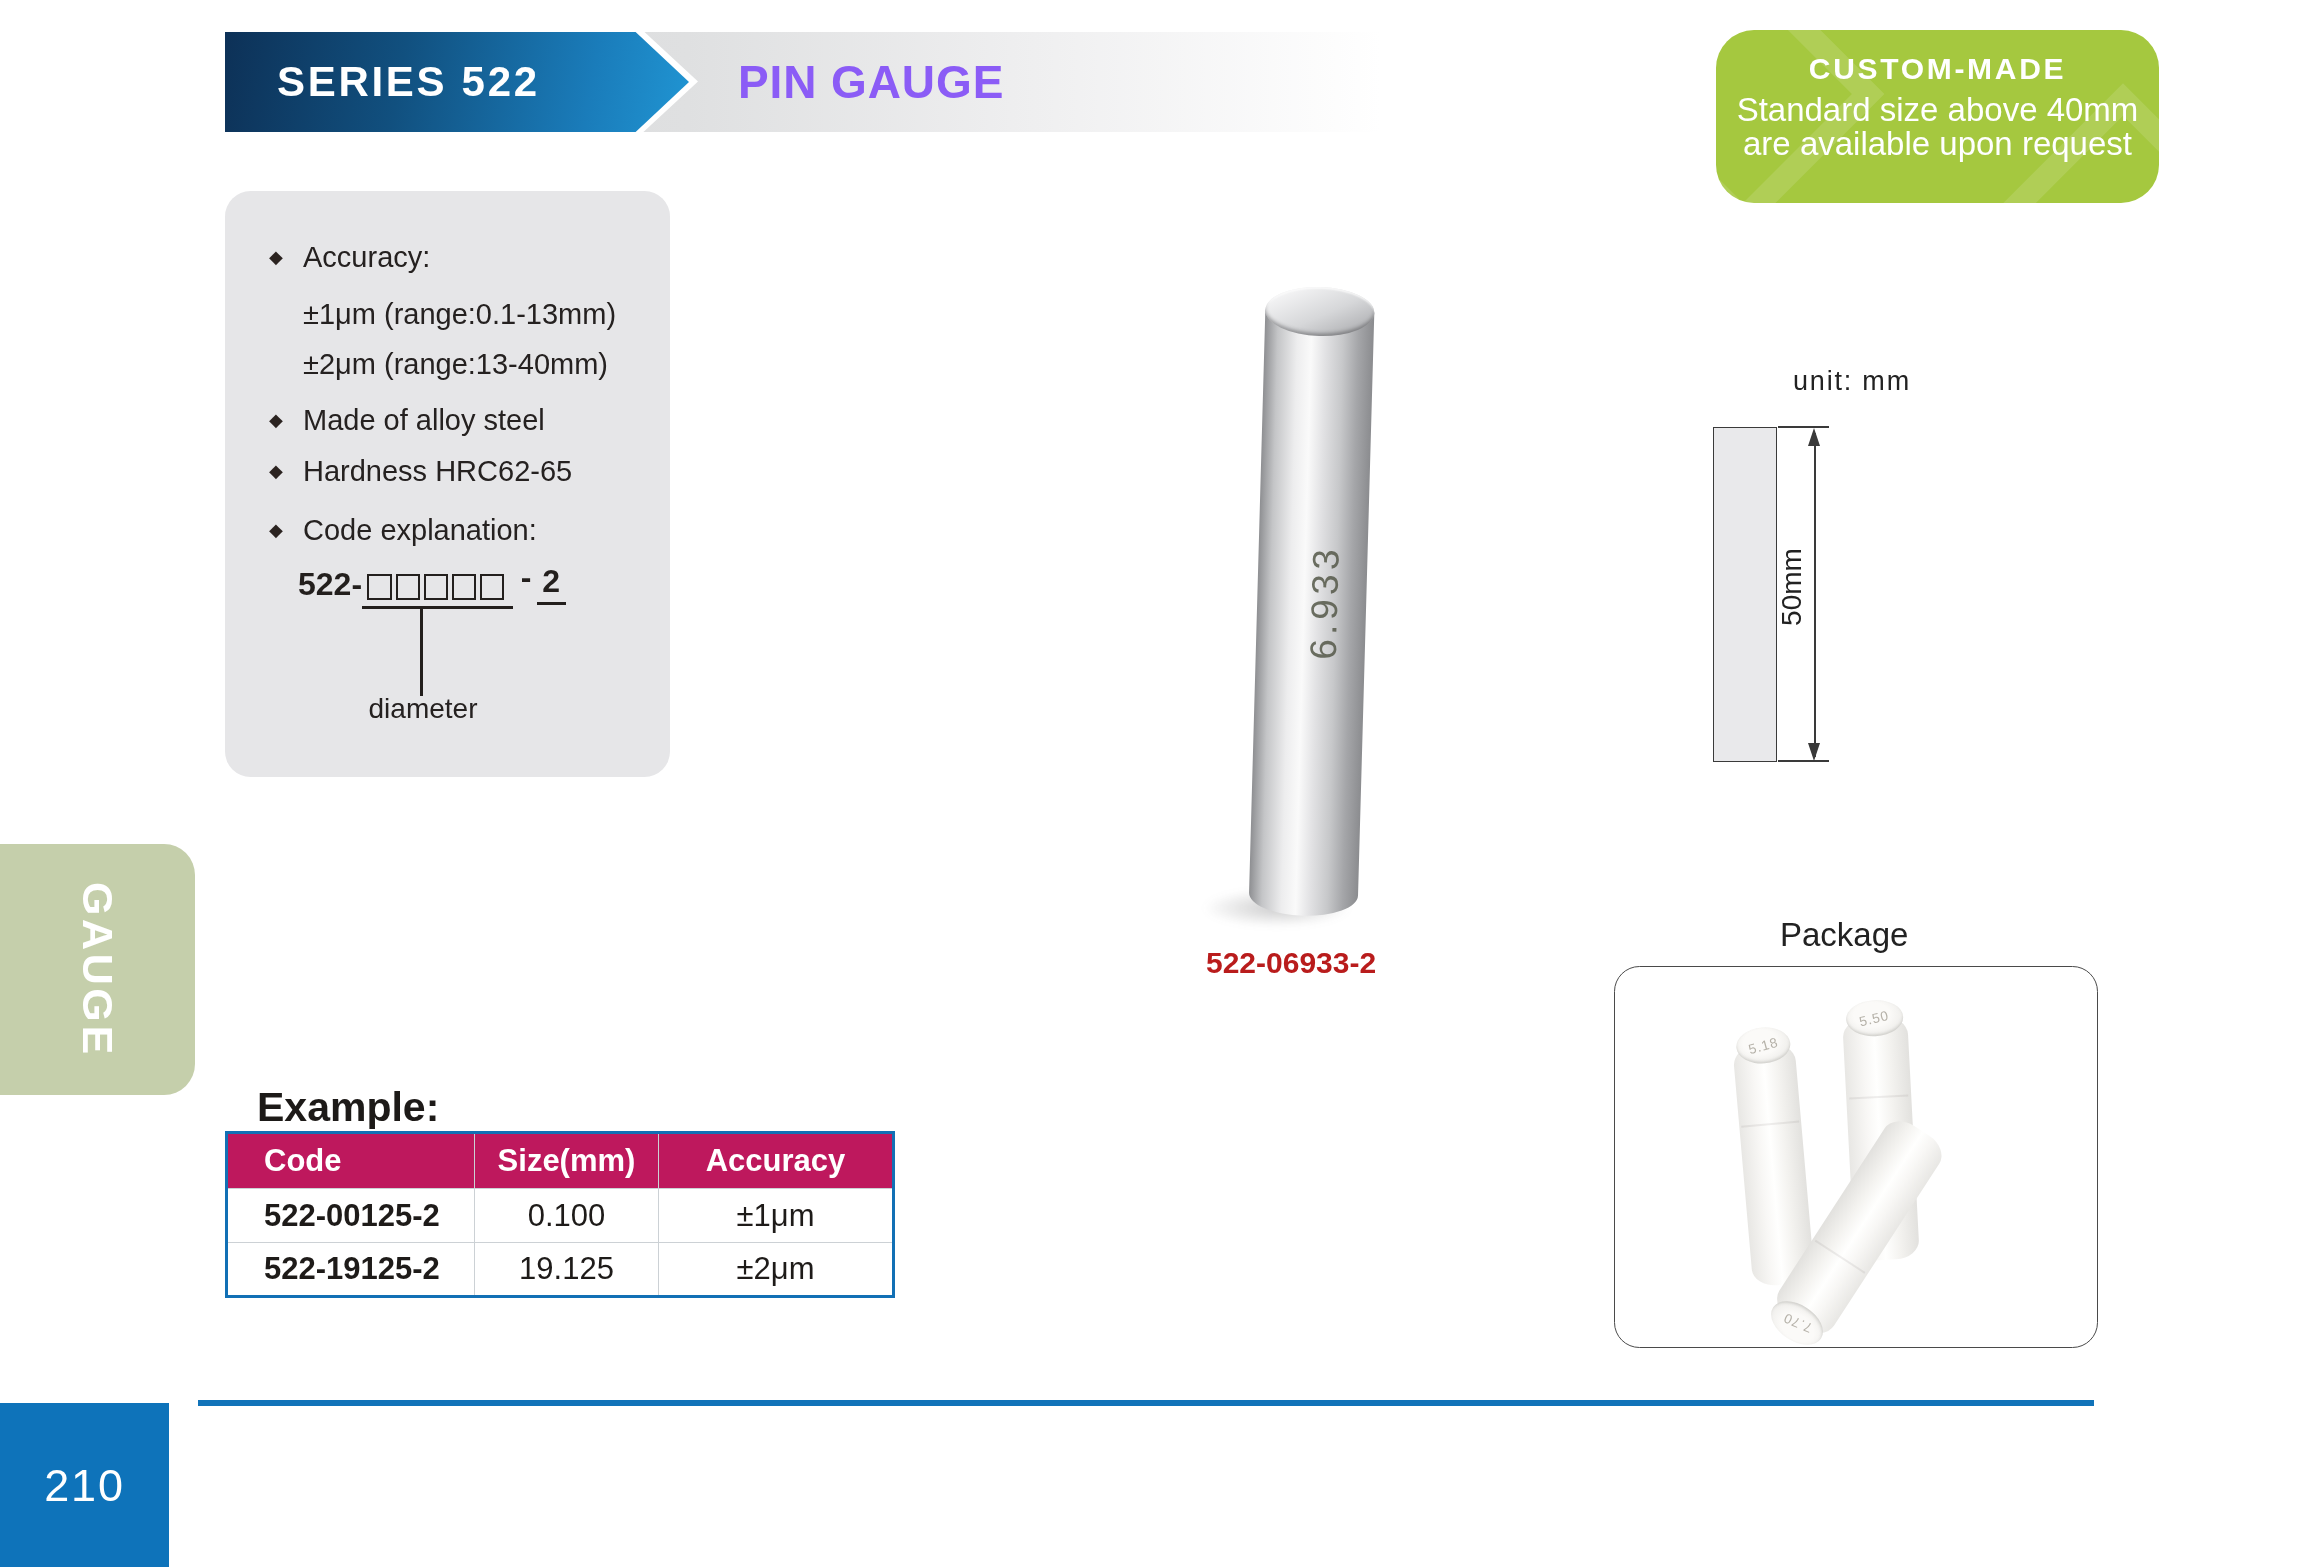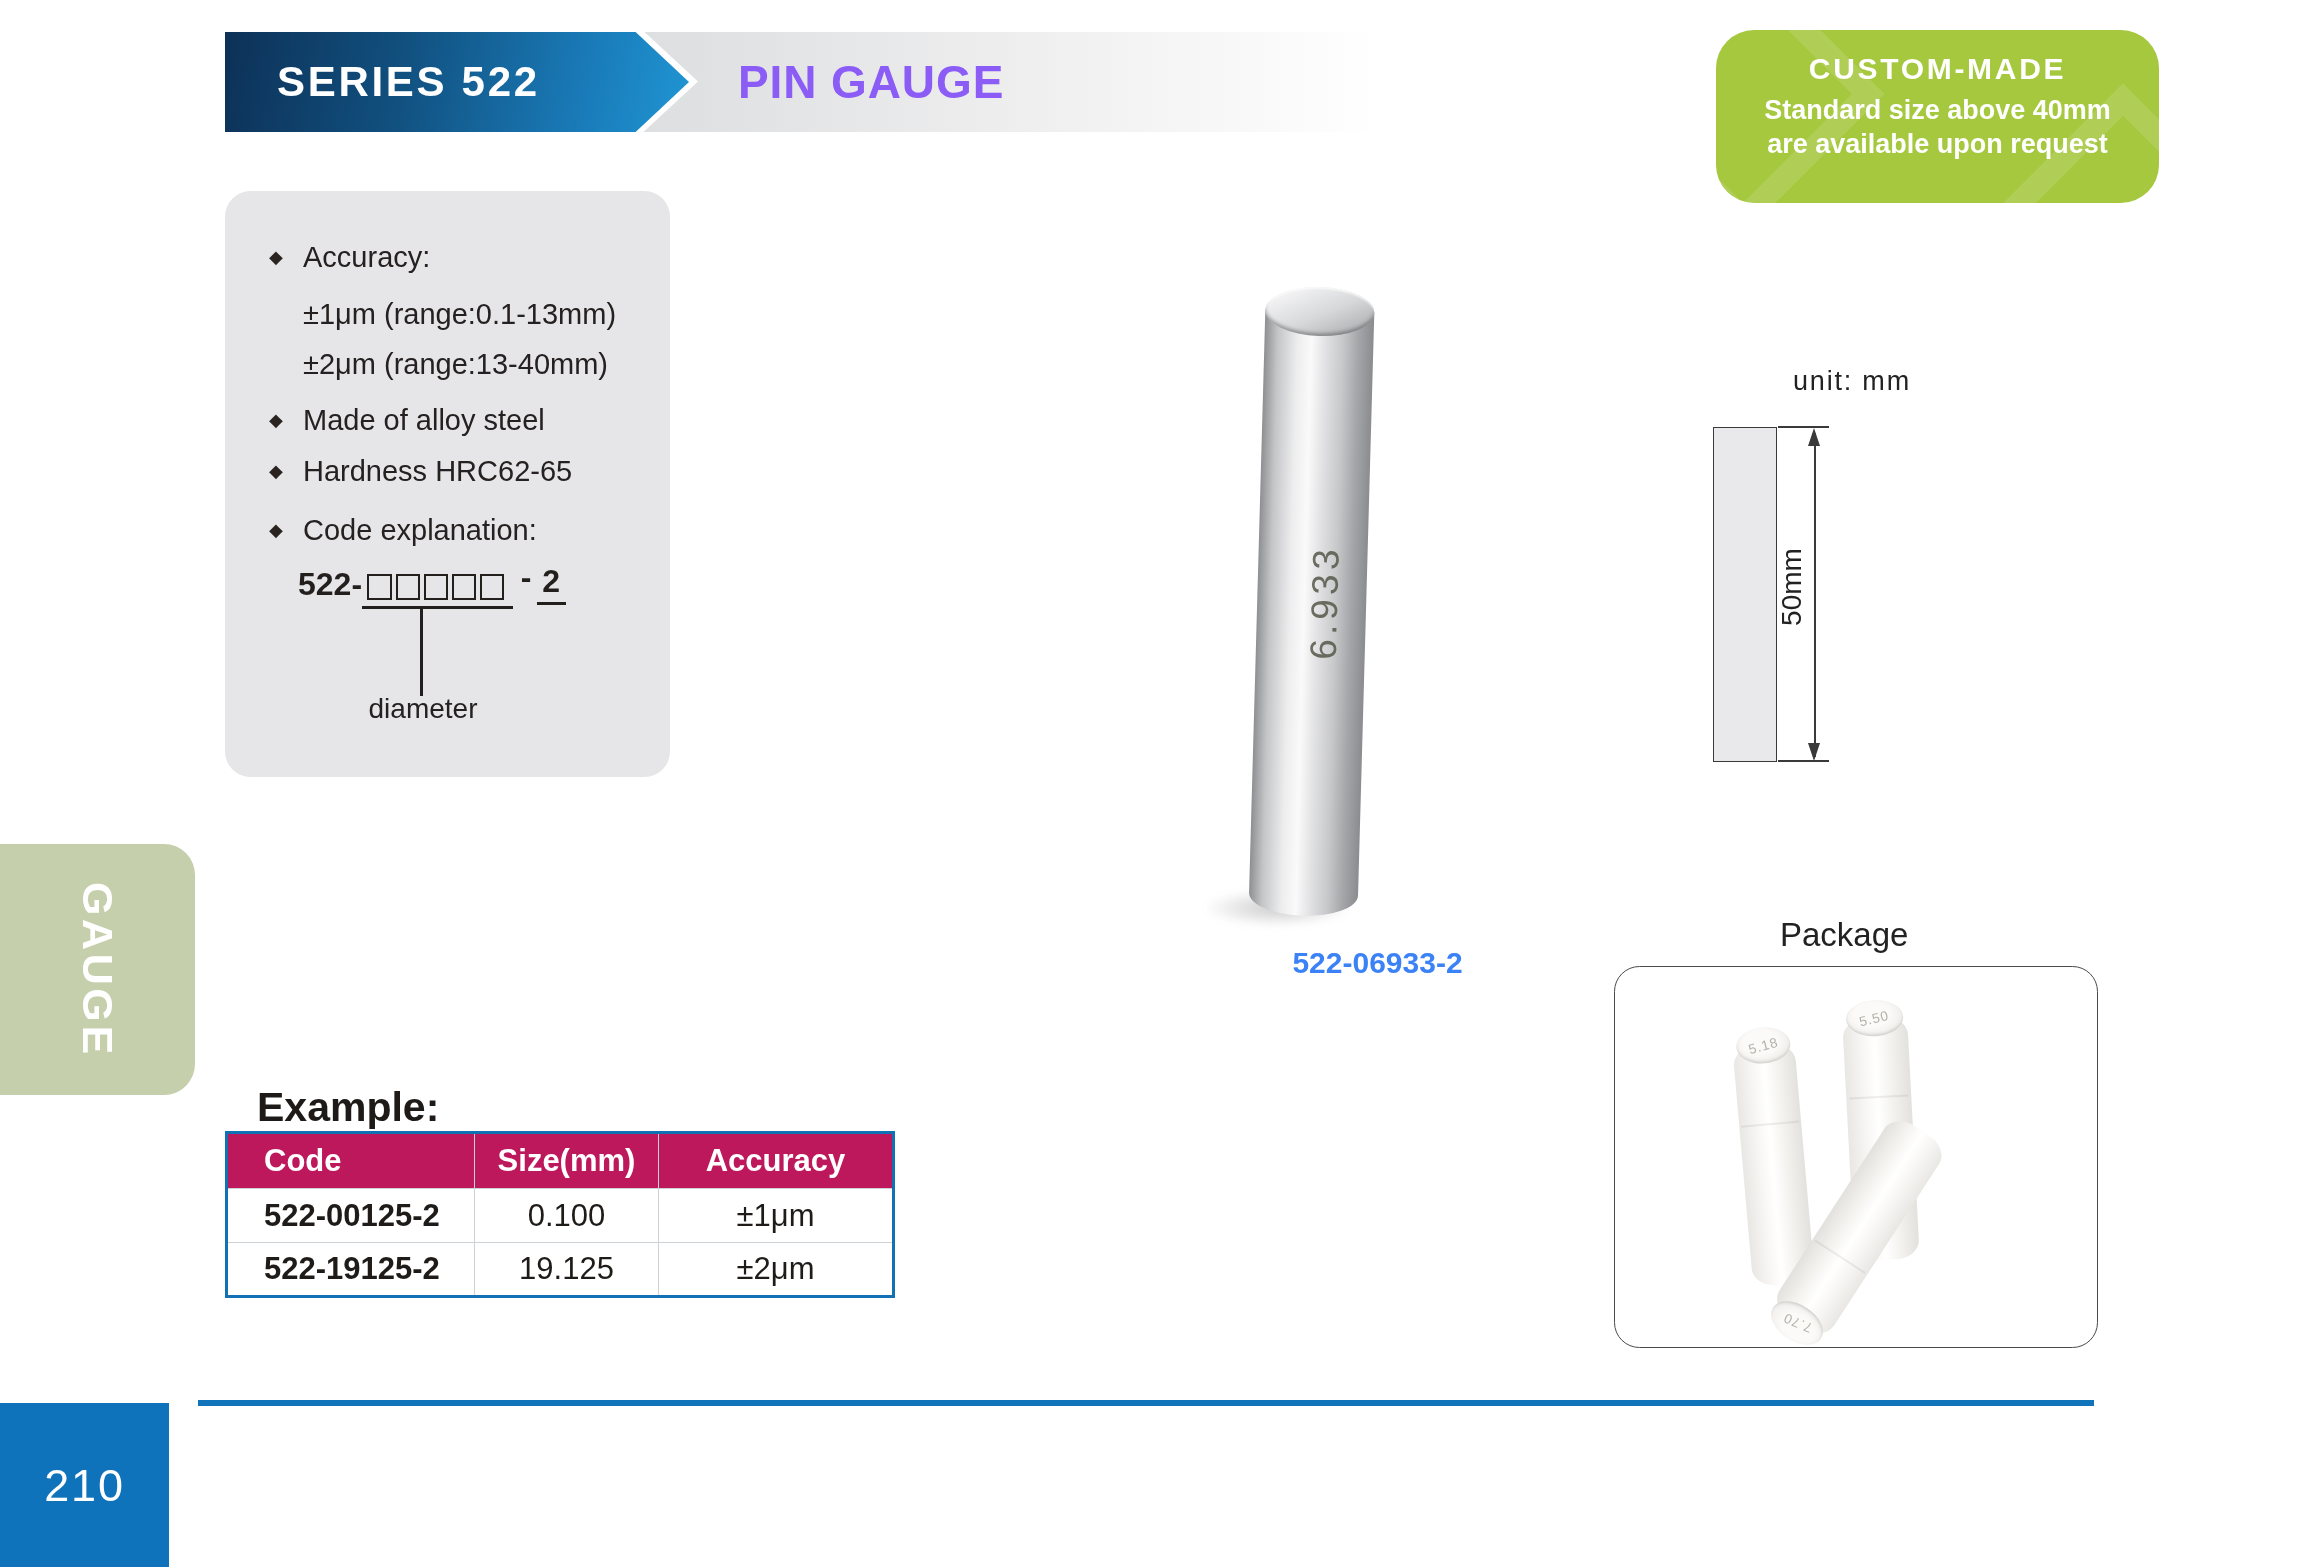--- a/index.html
+++ b/index.html
@@ -20,21 +20,21 @@
   .page-title { position:absolute; left:738px; top:32px; height:100px; display:flex; align-items:center;
     font-size:46px; font-weight:bold; color:#8b5cf6; letter-spacing:0.9px; }
 
   
   .badge { position:absolute; left:1716px; top:30px; width:443px; height:173px; border-radius:38px;
     background:#a5c83f; overflow:hidden; text-align:center; }
   .badge .wm { position:absolute; border:23.6px solid rgba(255,255,255,0.12); }
   .badge .wm1 { width:200px; height:200px; left:-73px; top:-36px; transform:rotate(45deg); }
   .badge .wm2 { width:182px; height:182px; right:-55px; bottom:-100px; transform:rotate(45deg); }
   .badge-title { margin-top:22px; font-size:30px; font-weight:bold; color:#ffffff; letter-spacing:2.7px; position:relative; }
-  .badge-sub { margin-top:7.3px; font-size:27px; line-height:34px; color:#ffffff; position:relative;font-weight:bold; }
+  .badge-sub { margin-top:7.3px; font-size:33px; line-height:34px; color:#ffffff; position:relative; }
 
   
   .info-box { position:absolute; left:225px; top:191px; width:445px; height:586px; background:#e6e6e8; border-radius:25.5px; }
   .feat { position:absolute; left:0; width:100%; height:38px; font-size:29px; color:#252120; display:flex; align-items:center; }
   .feat .diamond { position:absolute; left:44px; font-size:18px; color:#2b2320; }
   .feat .ftext { position:absolute; left:78px; white-space:nowrap; }
   .code-line { position:absolute; left:73px; top:368px; height:45px; font-size:32px; font-weight:bold; color:#231f1d; white-space:nowrap; }
   .sq-group { display:inline-block; border-bottom:3.6px solid #231f1d; padding:0 7.3px 6.4px 3.6px; line-height:0; }
   .sq { display:inline-block; width:24.5px; height:25.5px; border:2.7px solid #231f1d; margin:0 1.8px; vertical-align:middle; }
   .code-dash { display:inline-block; margin:0 5.5px 0 7.3px; vertical-align:7.3px; }
@@ -48,22 +48,22 @@
   .pin-wrap { position:absolute; left:1266px; top:287px; width:109px; height:629px; transform:rotate(1.6deg); transform-origin:50% 0; }
   .pin-body { position:absolute; left:0; top:23.6px; width:109px; height:605px;
     background:linear-gradient(90deg,#8e8f92 0%,#c4c5c7 12%,#ededee 30%,#fafafa 43%,#e2e2e4 56%,#c7c8ca 72%,#a5a6a9 86%,#8b8c8f 100%);
     border-radius:0 0 55px 55px / 0 0 22px 22px; }
   .pin-cap { position:absolute; left:0; top:0; width:109px; height:49px; border-radius:50%;
     background:linear-gradient(155deg,#f4f4f5 15%,#d6d7d9 55%,#a7a8ab 95%);
     box-shadow:inset 0 -2.7px 3.6px rgba(40,40,42,0.35), inset 0 1.8px 1.8px rgba(255,255,255,0.8); }
   .pin-engraving { position:absolute; left:50%; top:315px; width:218px; height:42px; text-align:center;
     transform:translate(-44%,-50%) rotate(-90deg); font-size:37px; font-weight:500;
     color:rgba(88,91,76,0.88); letter-spacing:4.5px; }
-  .pin-caption { position:absolute; left:1282px; top:946px; width:191px; text-align:center;
-    font-size:30px; font-weight:bold; color:#3b82f6; }
+  .pin-caption { position:absolute; left:1206px; top:946px; width:191px; 
+    font-size:30px; font-weight:bold; color:#b91c1c; }
 
   
   .unit-label { position:absolute; left:1793px; top:366px; font-size:27px; color:#222222; letter-spacing:1.8px; }
   .dim-rect { position:absolute; left:1713px; top:427px; width:64px; height:335px; background:#e9e9eb; border:1.8px solid #3a3a3a; }
   .dim-tick { position:absolute; height:1.8px; width:51px; background:#3a3a3a; left:1778px; }
   .dim-tick.top { top:426px; } .dim-tick.bottom { top:760px; }
   .dim-line { position:absolute; left:1814px; top:433px; width:1.8px; height:324px; background:#3a3a3a; }
   .dim-head { position:absolute; left:1808px; width:0; height:0; border-left:6.4px solid transparent; border-right:6.4px solid transparent; }
   .dim-head.up { top:428px; border-bottom:18px solid #3a3a3a; }
   .dim-head.down { top:743px; border-top:18px solid #3a3a3a; }

